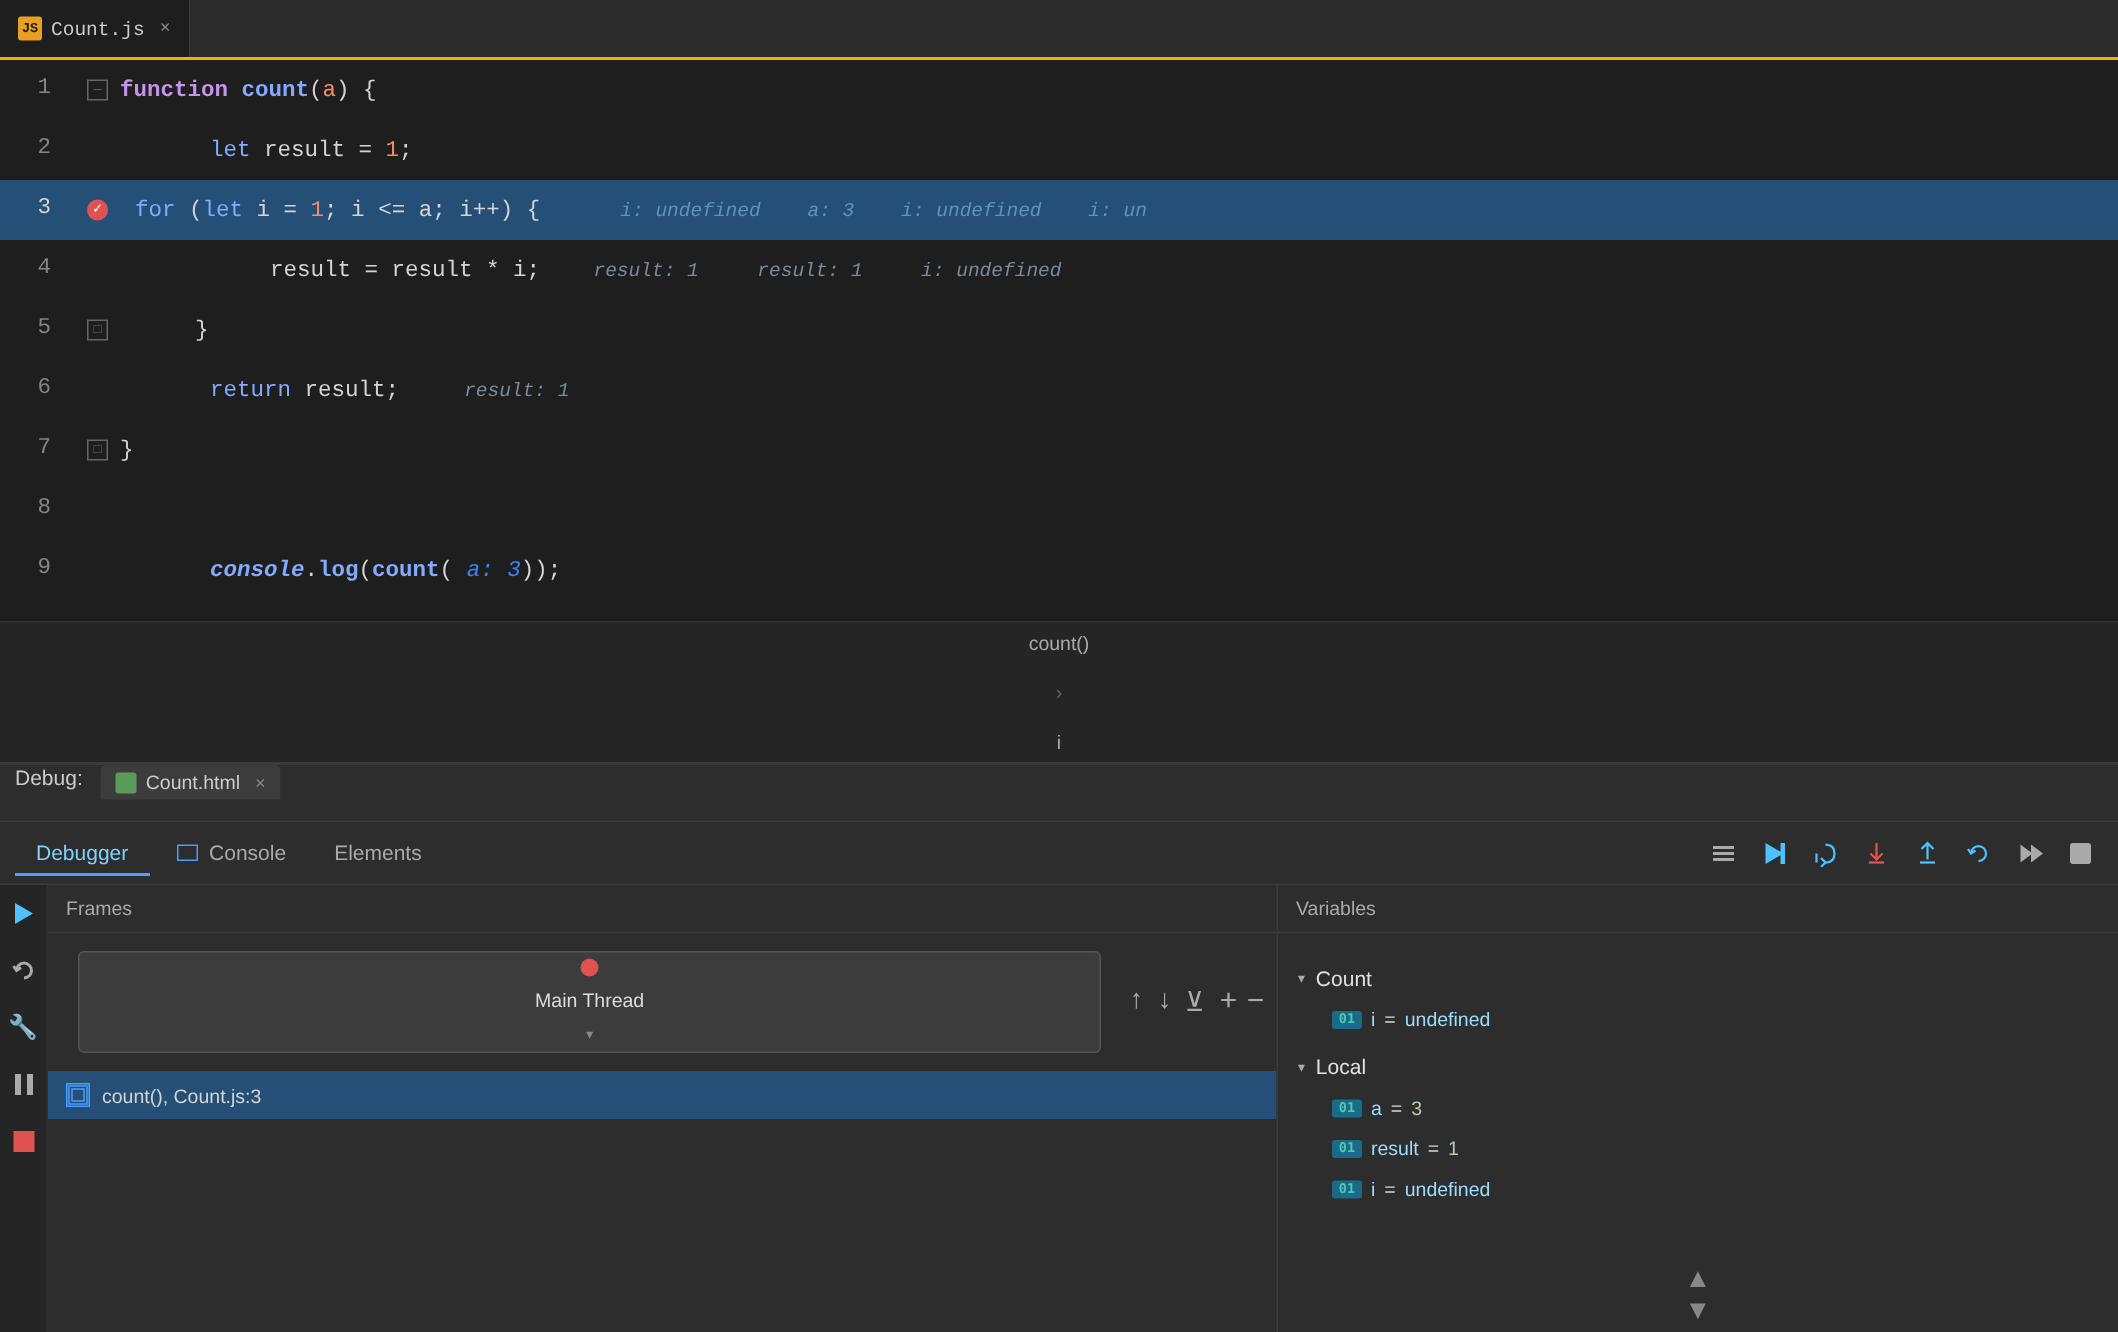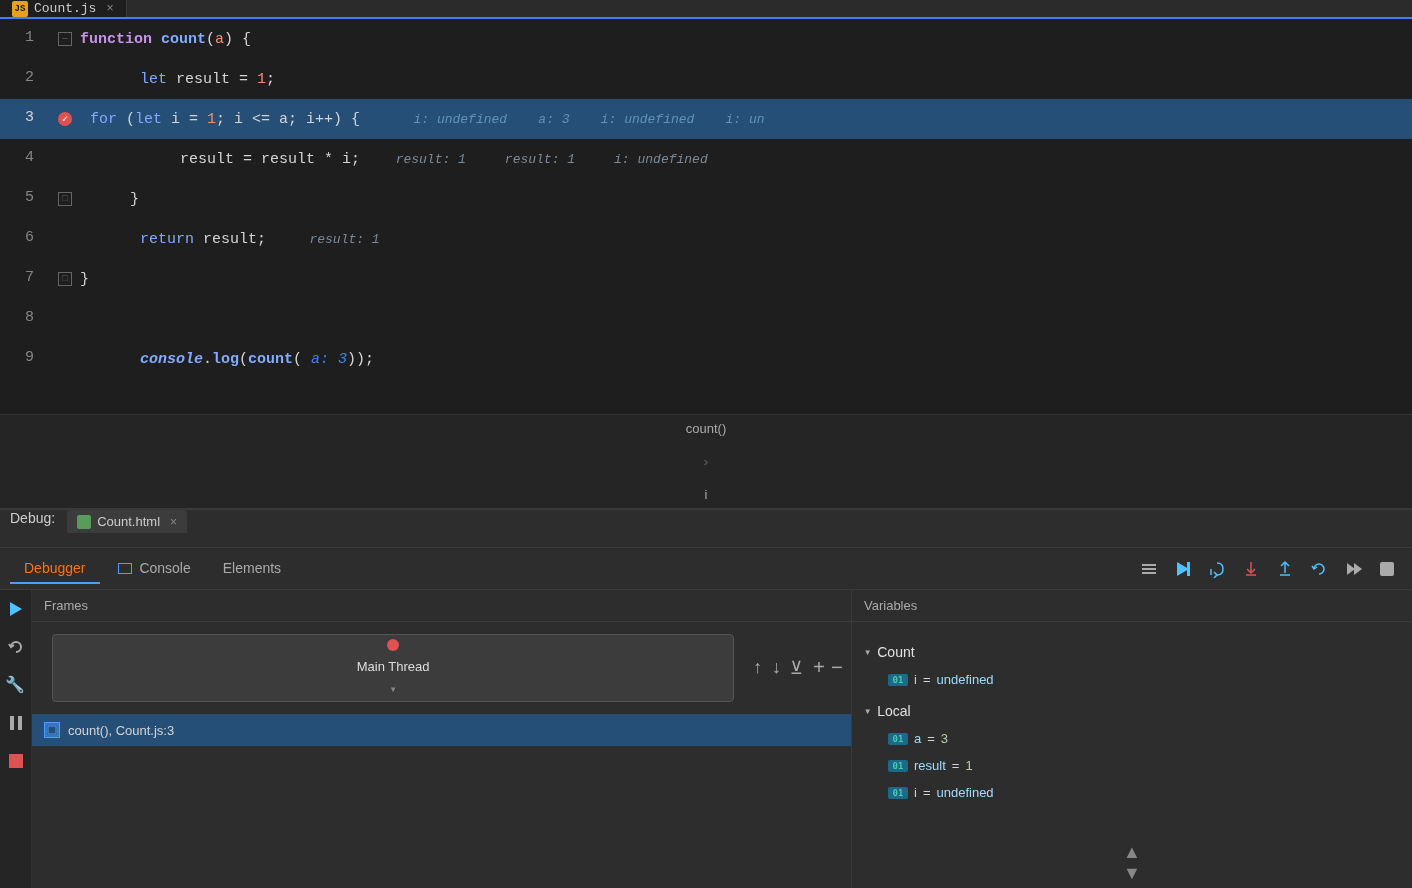--- a/index.html
+++ b/index.html
@@ -12,22 +12,22 @@
       overflow: hidden;
       display: flex;
       flex-direction: column;
     }
 
     
     .tab-bar {
       background: #2b2b2b;
       display: flex;
       align-items: center;
-      height: 19px;
-      border-bottom: 2px solid #3b82f6;
+      height: 40px;
+      border-bottom: 2px solid #eab308;
       flex-shrink: 0;
     }
     .tab {
       display: flex;
       align-items: center;
       padding: 0 12px;
       height: 100%;
       background: #1e1e1e;
       color: #ccc;
       font-size: 13px;
@@ -217,21 +217,21 @@
     .panel-tab {
       padding: 6px 14px;
       font-size: 14px;
       font-family: sans-serif;
       color: #aaa;
       cursor: pointer;
       border-bottom: 2px solid transparent;
     }
 
     .panel-tab.active {
-      color: #f97316;
+      color: #7dd3fc;
       border-bottom: 2px solid #4a9eff;
     }
 
     .debug-controls {
       display: flex;
       align-items: center;
       gap: 4px;
       margin-left: auto;
     }
 

